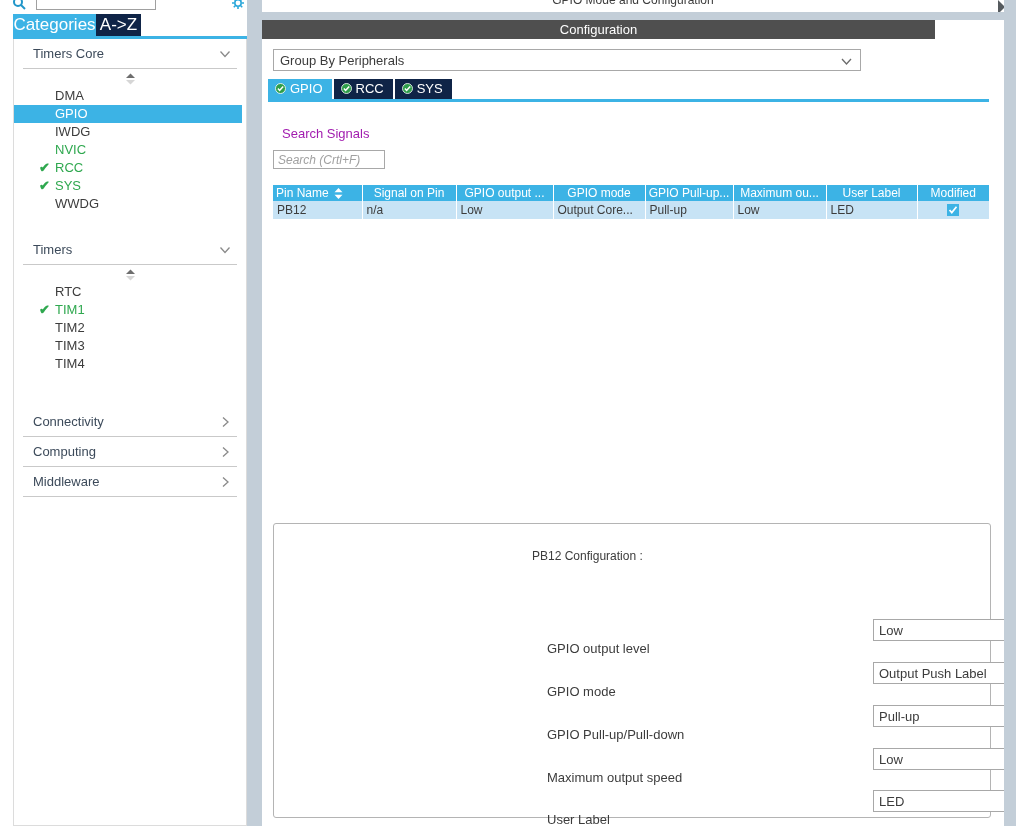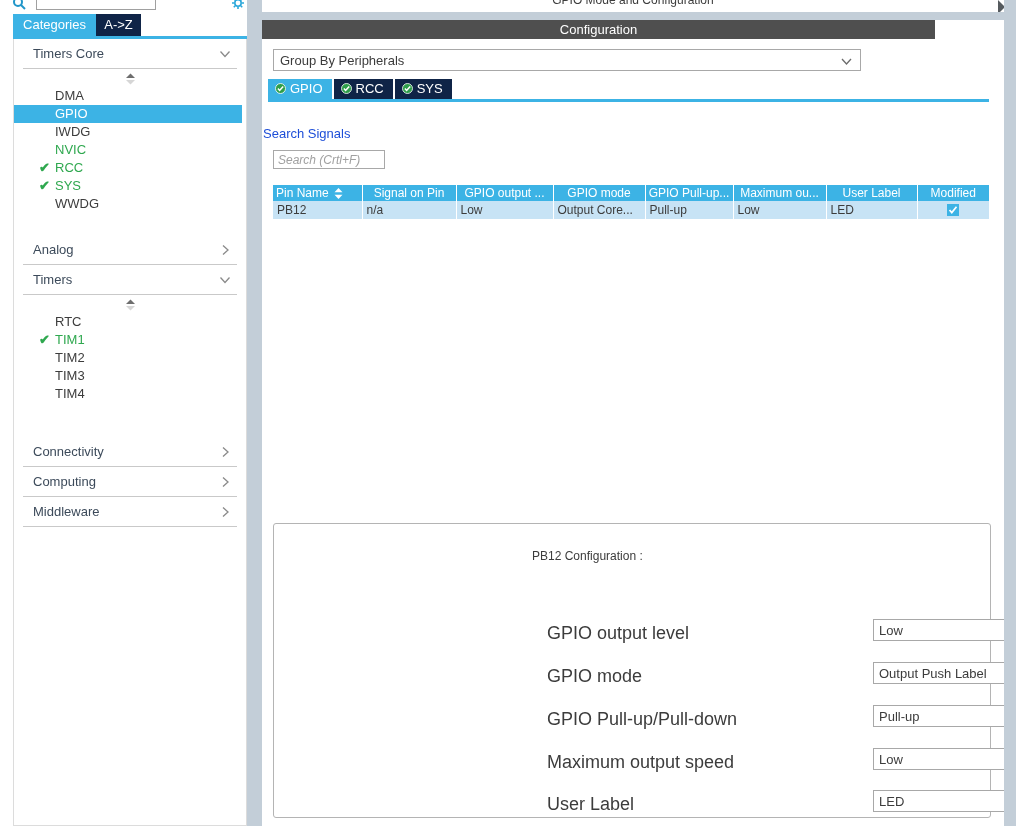--- a/index.html
+++ b/index.html
@@ -46,21 +46,21 @@
 
   
   #cat-tabs {
     position: absolute; left: 13px; top: 14px;
     width: 234px; height: 22px;
   }
   .cat-tab {
     position: absolute; top: 0; height: 22px;
     line-height: 22px;
     color: #ffffff;
-    font-size: 13px;
+    font-size: 17px;
     text-align: center;
     cursor: default;
   }
   #tab-categories { left: 0; width: 83px; background: #3cb3e5; }
   #tab-az { left: 83px; width: 45px; background: #0f2447; }
   #tabs-underline {
     position: absolute; left: 13px; top: 36px;
     width: 234px; height: 3px; background: #3cb3e5;
   }
 
@@ -210,22 +210,22 @@
     width: 11px; height: 11px;
     vertical-align: -1px;
     margin-right: 4px;
   }
   #periph-underline {
     position: absolute; left: 6px; top: 60px;
     width: 721px; height: 3px; background: #3cb3e5;
   }
 
   #search-signals-label {
-    position: absolute; left: 1px; top: 87px;
-    font-size: 13px; color: #1d4ed8;
+    position: absolute; left: 20px; top: 87px;
+    font-size: 13px; color: #a21caf;
   }
   #signal-search-input {
     position: absolute; left: 11px; top: 111px;
     width: 112px; height: 19px;
     border: 1px solid #a8a8a8;
     background: #ffffff;
     font-family: "Liberation Sans", sans-serif;
     font-size: 12px;
     font-style: italic;
     color: #333;
@@ -297,22 +297,22 @@
     background: #ffffff;
     padding: 0 4px;
     font-size: 12px;
     color: #3c3c3c;
   }
   .form-row {
     position: absolute;
     left: 0; width: 718px; height: 24px;
   }
   .form-label {
-    position: absolute; left: 14px; top: 4px;
-    font-size: 18px; color: #3c3c3c;
+    position: absolute; left: 14px; top: 22px;
+    font-size: 13px; color: #3c3c3c;
   }
   .form-field {
     position: absolute; left: 340px; top: 0;
     width: 365px; height: 22px;
     border: 1px solid #a8a8a8;
     background: #ffffff;
   }
   .form-field .ff-text {
     position: absolute; left: 5px; top: 3px;
     font-size: 13px; color: #3c3c3c;
@@ -371,26 +371,20 @@
         <ul class="periph-list">
           <li class="periph-item"><span>DMA</span></li>
           <li class="periph-item selected"><span>GPIO</span></li>
           <li class="periph-item"><span>IWDG</span></li>
           <li class="periph-item green"><span>NVIC</span></li>
           <li class="periph-item green"><span class="tick">✔</span><span>RCC</span></li>
           <li class="periph-item green"><span class="tick">✔</span><span>SYS</span></li>
           <li class="periph-item"><span>WWDG</span></li>
         </ul>
         <div style="height: 22px;"></div>
-        <div class="cat-group-header">
-          <span class="cg-label">Analog</span>
-          <span class="cg-chev"><svg width="12" height="12" viewBox="0 0 12 12">
-              <polyline points="4,1.5 9,6 4,10.5" fill="none" stroke="#8a8a8a" stroke-width="1.3"></polyline>
-            </svg></span>
-        </div>
         <div class="cat-group-header">
           <span class="cg-label">Timers</span>
           <span class="cg-chev"><svg width="12" height="12" viewBox="0 0 12 12">
               <polyline points="1.5,3.5 6,8.5 10.5,3.5" fill="none" stroke="#8a8a8a" stroke-width="1.3"></polyline>
             </svg></span>
         </div>
         <div class="spinner-widget"><svg width="13" height="12" viewBox="0 0 13 12">
             <polygon points="6.5,0.5 11,5 2,5" fill="#6e6e6e"></polygon>
             <polygon points="6.5,11.5 11,7 2,7" fill="#d6d6d6"></polygon>
           </svg></div>

